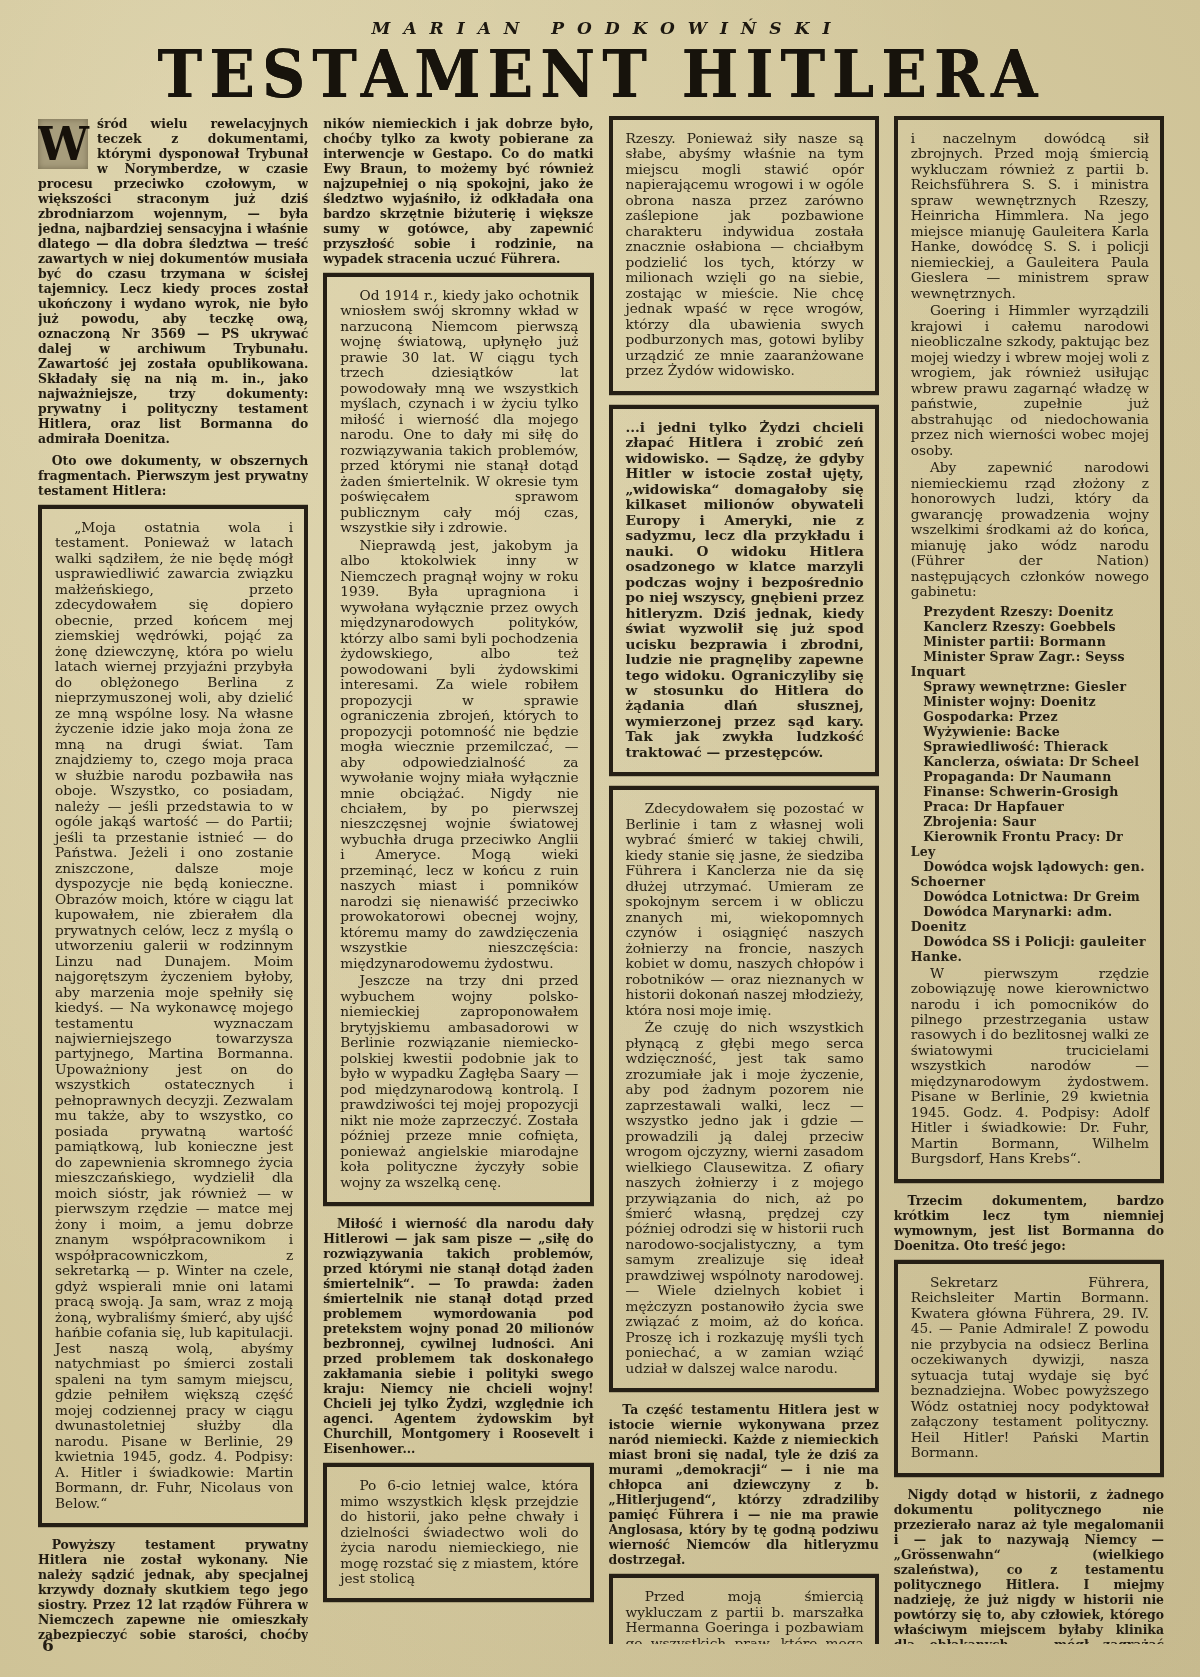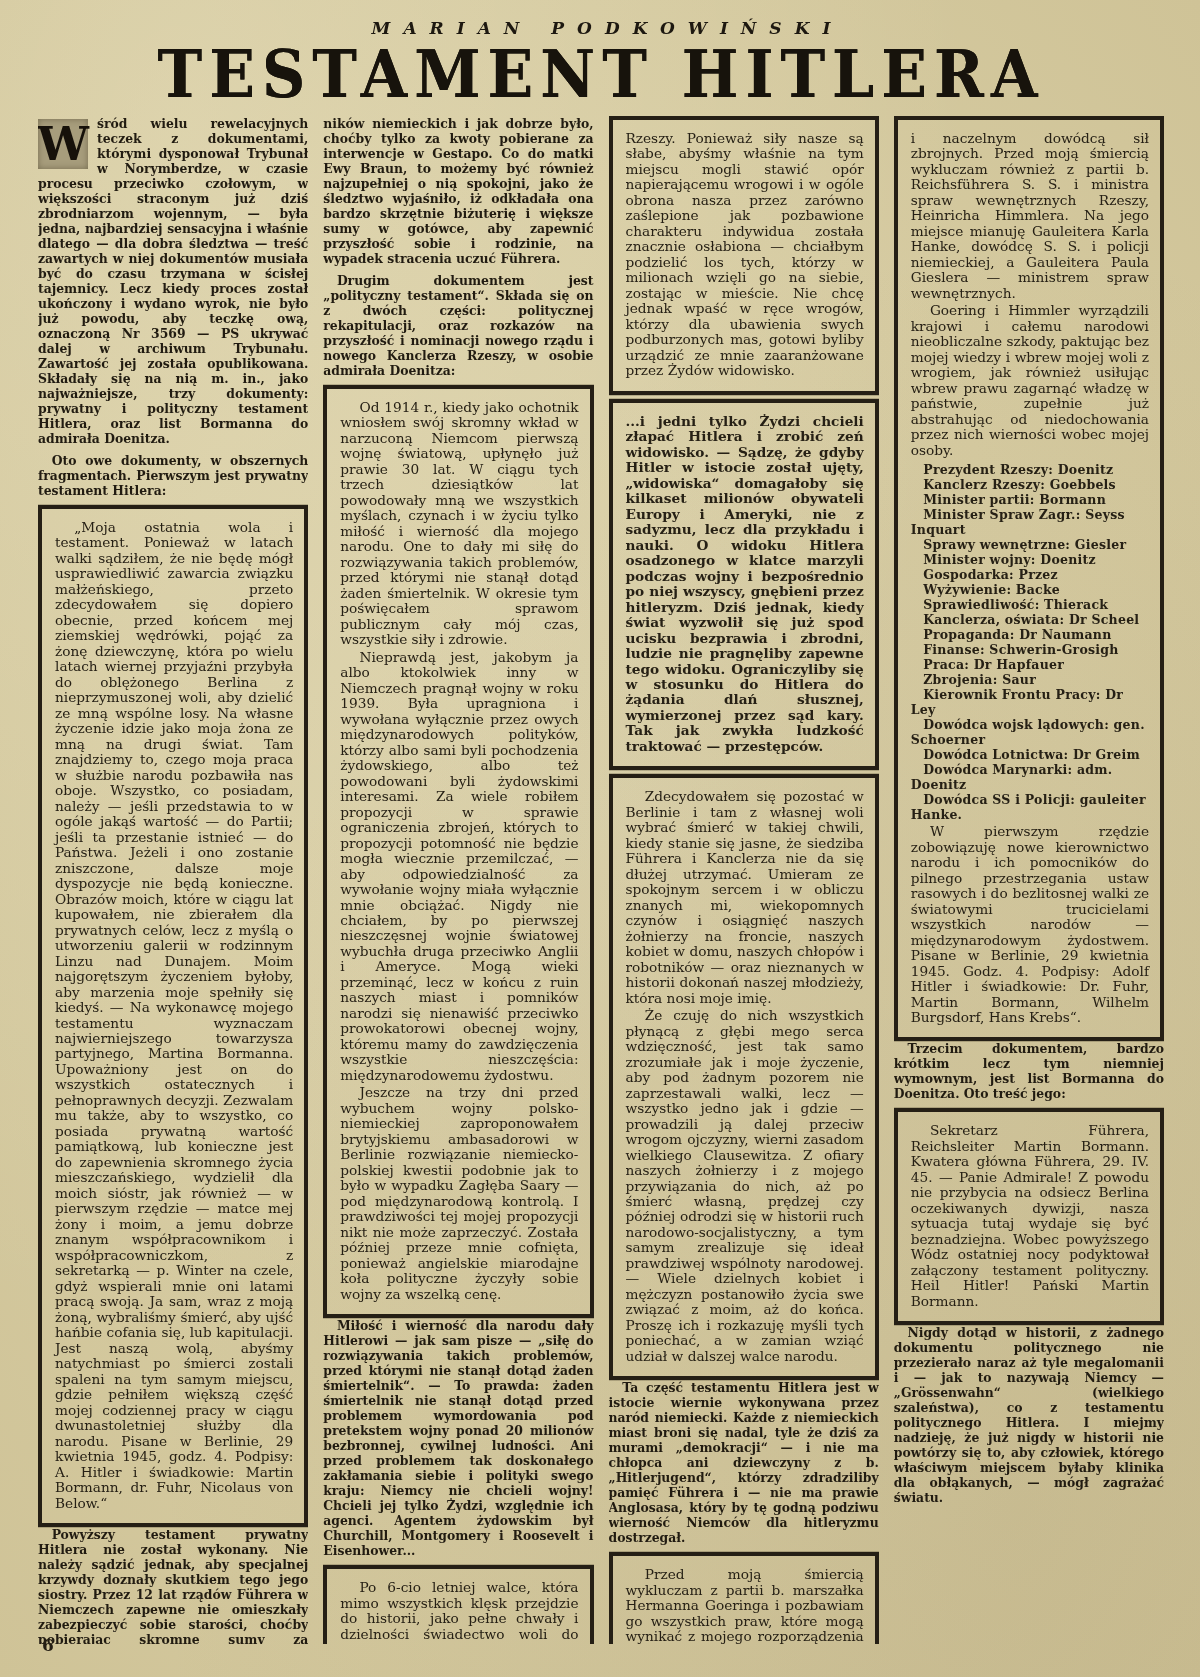--- a/index.html
+++ b/index.html
@@ -35,21 +35,21 @@
   .col{flex:1 1 0;min-width:0;overflow:hidden;}
   
   .lede{
     font-weight:700;font-size:12.4px;line-height:1.21;text-align:justify;
     color:#211b11;margin:0 0 7px 0;
   }
   p.lede{text-indent:1.1em;}
   p.lede.noind{text-indent:0;}
   .qbox{
     border:4px solid #251f15;box-sizing:border-box;
-    padding:11px 11px 12px 13px;margin:4px 0 0 0;
+    padding:11px 11px 12px 13px;margin:4px 0 10px 0;
     box-shadow:0 0 0 1px rgba(60,50,30,.25);
   }
   .qbox p{
     font-size:13.7px;line-height:1.13;text-align:justify;
     margin:0;text-indent:1.4em;color:#262015;
   }
   .qbox p + p{margin-top:2px;}
   .cab{margin:4px 0 2px 0;}
   .cab div{
     font-size:12.5px;line-height:1.2;letter-spacing:.02em;
@@ -86,21 +86,20 @@
       </div>
       <p class="lede">Oto owe dokumenty, w obszernych fragmentach. Pierwszym jest prywatny testament Hitlera:</p>
       <div class="qbox">
         <p>„Moja ostatnia wola i testament. Ponieważ w latach walki sądziłem, że nie będę mógł usprawiedliwić zawarcia związku małżeńskiego, przeto zdecydowałem się dopiero obecnie, przed końcem mej ziemskiej wędrówki, pojąć za żonę dziewczynę, która po wielu latach wiernej przyjaźni przybyła do oblężonego Berlina z nieprzymuszonej woli, aby dzielić ze mną wspólne losy. Na własne życzenie idzie jako moja żona ze mną na drugi świat. Tam znajdziemy to, czego moja praca w służbie narodu pozbawiła nas oboje. Wszystko, co posiadam, należy — jeśli przedstawia to w ogóle jakąś wartość — do Partii; jeśli ta przestanie istnieć — do Państwa. Jeżeli i ono zostanie zniszczone, dalsze moje dyspozycje nie będą konieczne. Obrazów moich, które w ciągu lat kupowałem, nie zbierałem dla prywatnych celów, lecz z myślą o utworzeniu galerii w rodzinnym Linzu nad Dunajem. Moim najgorętszym życzeniem byłoby, aby marzenia moje spełniły się kiedyś. — Na wykonawcę mojego testamentu wyznaczam najwierniejszego towarzysza partyjnego, Martina Bormanna. Upoważniony jest on do wszystkich ostatecznych i pełnoprawnych decyzji. Zezwalam mu także, aby to wszystko, co posiada prywatną wartość pamiątkową, lub konieczne jest do zapewnienia skromnego życia mieszczańskiego, wydzielił dla moich sióstr, jak również — w pierwszym rzędzie — matce mej żony i moim, a jemu dobrze znanym współpracownikom i współpracowniczkom, z sekretarką — p. Winter na czele, gdyż wspierali mnie oni latami pracą swoją. Ja sam, wraz z moją żoną, wybraliśmy śmierć, aby ujść hańbie cofania się, lub kapitulacji. Jest naszą wolą, abyśmy natychmiast po śmierci zostali spaleni na tym samym miejscu, gdzie pełniłem większą część mojej codziennej pracy w ciągu dwunastoletniej służby dla narodu. Pisane w Berlinie, 29 kwietnia 1945, godz. 4. Podpisy: A. Hitler i świadkowie: Martin Bormann, dr. Fuhr, Nicolaus von Below.“</p>
       </div>
       <p class="lede">Powyższy testament prywatny Hitlera nie został wykonany. Nie należy sądzić jednak, aby specjalnej krzywdy doznały skutkiem tego jego siostry. Przez 12 lat rządów Führera w Niemczech zapewne nie omieszkały zabezpieczyć sobie starości, choćby pobierając skromne sumy za interwencje partyjne. Pamiętamy, ilu najwyżej postawionych w administracji G. G. dostoj-</p>
     </div>
 
     <div class="col">
       <p class="lede noind">ników niemieckich i jak dobrze było, choćby tylko za kwoty pobierane za interwencje w Gestapo. Co do matki Ewy Braun, to możemy być również najzupełniej o nią spokojni, jako że śledztwo wyjaśniło, iż odkładała ona bardzo skrzętnie biżuterię i większe sumy w gotówce, aby zapewnić przyszłość sobie i rodzinie, na wypadek stracenia uczuć Führera.</p>
-      <p class="lede">Drugim dokumentem jest „polityczny testament“. Składa się on z dwóch części: politycznej rekapitulacji, oraz rozkazów na przyszłość i nominacji nowego rządu i nowego Kanclerza Rzeszy, w osobie admirała Doenitza:</p>
       <div class="qbox">
         <p>Od 1914 r., kiedy jako ochotnik wniosłem swój skromny wkład w narzuconą Niemcom pierwszą wojnę światową, upłynęło już prawie 30 lat. W ciągu tych trzech dziesiątków lat powodowały mną we wszystkich myślach, czynach i w życiu tylko miłość i wierność dla mojego narodu. One to dały mi siłę do rozwiązywania takich problemów, przed którymi nie stanął dotąd żaden śmiertelnik. W okresie tym poświęcałem sprawom publicznym cały mój czas, wszystkie siły i zdrowie.</p>
         <p>Nieprawdą jest, jakobym ja albo ktokolwiek inny w Niemczech pragnął wojny w roku 1939. Była upragniona i wywołana wyłącznie przez owych międzynarodowych polityków, którzy albo sami byli pochodzenia żydowskiego, albo też powodowani byli żydowskimi interesami. Za wiele robiłem propozycji w sprawie ograniczenia zbrojeń, których to propozycji potomność nie będzie mogła wiecznie przemilczać, — aby odpowiedzialność za wywołanie wojny miała wyłącznie mnie obciążać. Nigdy nie chciałem, by po pierwszej nieszczęsnej wojnie światowej wybuchła druga przeciwko Anglii i Ameryce. Mogą wieki przeminąć, lecz w końcu z ruin naszych miast i pomników narodzi się nienawiść przeciwko prowokatorowi obecnej wojny, któremu mamy do zawdzięczenia wszystkie nieszczęścia: międzynarodowemu żydostwu.</p>
         <p>Jeszcze na trzy dni przed wybuchem wojny polsko-niemieckiej zaproponowałem brytyjskiemu ambasadorowi w Berlinie rozwiązanie niemiecko-polskiej kwestii podobnie jak to było w wypadku Zagłęba Saary — pod międzynarodową kontrolą. I prawdziwości tej mojej propozycji nikt nie może zaprzeczyć. Została później przeze mnie cofnięta, ponieważ angielskie miarodajne koła polityczne życzyły sobie wojny za wszelką cenę.</p>
       </div>
       <p class="lede">Miłość i wierność dla narodu dały Hitlerowi — jak sam pisze — „siłę do rozwiązywania takich problemów, przed którymi nie stanął dotąd żaden śmiertelnik“. — To prawda: żaden śmiertelnik nie stanął dotąd przed problemem wymordowania pod pretekstem wojny ponad 20 milionów bezbronnej, cywilnej ludności. Ani przed problemem tak doskonałego zakłamania siebie i polityki swego kraju: Niemcy nie chcieli wojny! Chcieli jej tylko Żydzi, względnie ich agenci. Agentem żydowskim był Churchill, Montgomery i Roosevelt i Eisenhower...</p>
       <div class="qbox" style="margin-bottom:0;">
         <p>Po 6-cio letniej walce, która mimo wszystkich klęsk przejdzie do historii, jako pełne chwały i dzielności świadectwo woli do życia narodu niemieckiego, nie mogę rozstać się z miastem, które jest stolicą</p>
       </div>
     </div>
@@ -119,20 +118,21 @@
       <p class="lede">Ta część testamentu Hitlera jest w istocie wiernie wykonywana przez naród niemiecki. Każde z niemieckich miast broni się nadal, tyle że dziś za murami „demokracji“ — i nie ma chłopca ani dziewczyny z b. „Hitlerjugend“, którzy zdradziliby pamięć Führera i — nie ma prawie Anglosasa, który by tę godną podziwu wierność Niemców dla hitleryzmu dostrzegał.</p>
       <div class="qbox" style="margin-bottom:0;">
         <p>Przed moją śmiercią wykluczam z partii b. marszałka Hermanna Goeringa i pozbawiam go wszystkich praw, które mogą wynikać z mojego rozporządzenia z dnia 29 czerwca 1941 r., jak również z oświadczenia w Reichstagu w dniu 1 września 1939 r. Na jego miejsce mianuję wielkiego admirała Doenitza Prezydentem Rzeszy</p>
       </div>
     </div>
 
     <div class="col">
       <div class="qbox" style="margin-top:0;">
         <p style="text-indent:0;">i naczelnym dowódcą sił zbrojnych. Przed moją śmiercią wykluczam również z partii b. Reichsführera S. S. i ministra spraw wewnętrznych Rzeszy, Heinricha Himmlera. Na jego miejsce mianuję Gauleitera Karla Hanke, dowódcę S. S. i policji niemieckiej, a Gauleitera Paula Gieslera — ministrem spraw wewnętrznych.</p>
         <p>Goering i Himmler wyrządzili krajowi i całemu narodowi nieobliczalne szkody, paktując bez mojej wiedzy i wbrew mojej woli z wrogiem, jak również usiłując wbrew prawu zagarnąć władzę w państwie, zupełnie już abstrahując od niedochowania przez nich wierności wobec mojej osoby.</p>
+        <p>Aby zapewnić narodowi niemieckiemu rząd złożony z honorowych ludzi, który da gwarancję prowadzenia wojny wszelkimi środkami aż do końca, mianuję jako wódz narodu (Führer der Nation) następujących członków nowego gabinetu:</p>
         <div class="cab">
           <div>Prezydent Rzeszy: Doenitz</div>
           <div>Kanclerz Rzeszy: Goebbels</div>
           <div>Minister partii: Bormann</div>
           <div>Minister Spraw Zagr.: Seyss Inquart</div>
           <div>Sprawy wewnętrzne: Giesler</div>
           <div>Minister wojny: Doenitz</div>
           <div>Gospodarka: Przez</div>
           <div>Wyżywienie: Backe</div>
           <div>Sprawiedliwość: Thierack</div>

